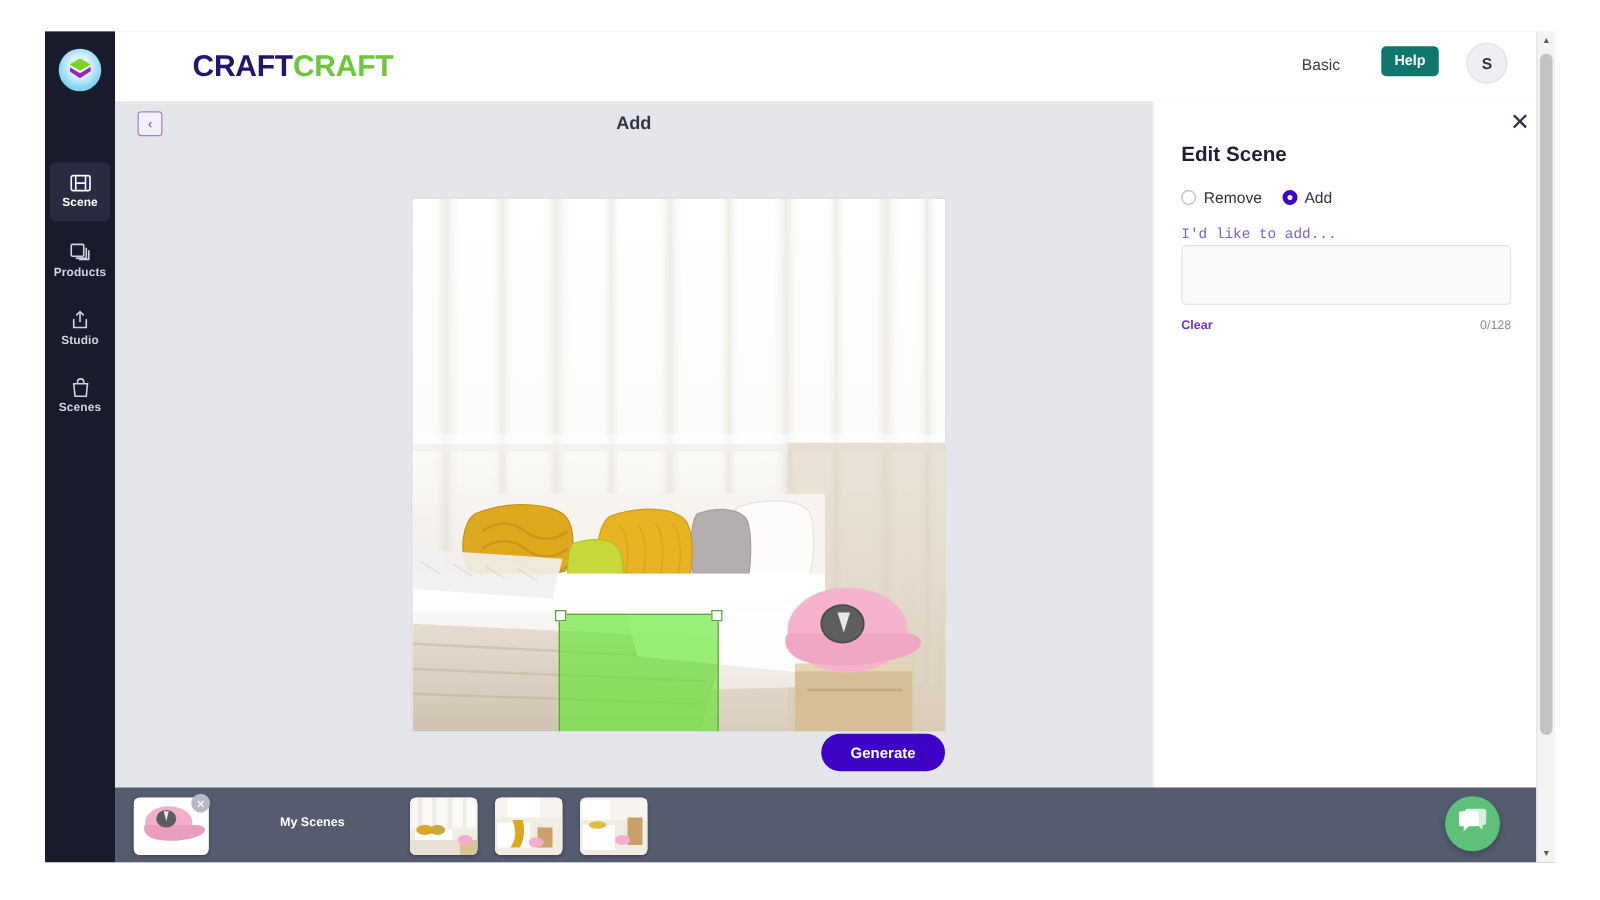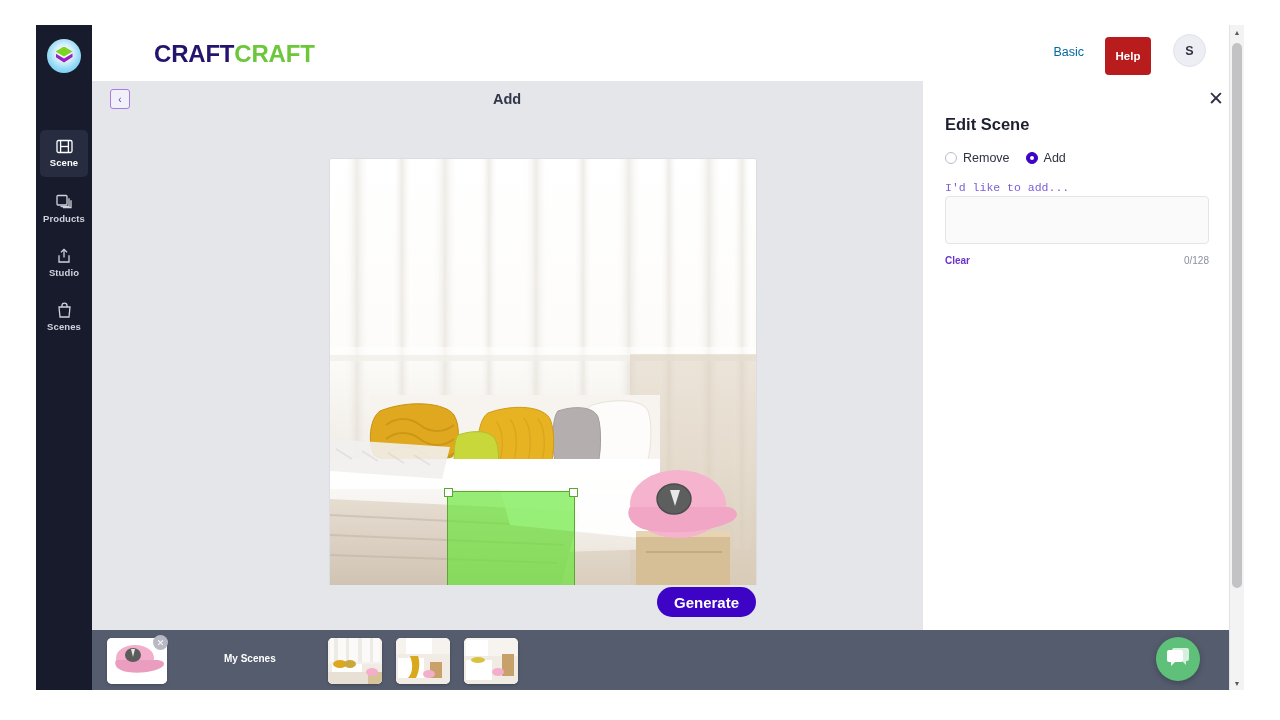--- a/index.html
+++ b/index.html
@@ -22,22 +22,22 @@
     align-items:center;justify-content:center;gap:3px;color:#cfd3de;cursor:pointer;}
   .rail-item.active{background:#272c40;border-radius:5px;color:#ffffff;}
   .rail-item .lbl{font-size:9.5px;font-weight:bold;letter-spacing:.1px;}
   .rail-item svg{display:block;}
 
   
   .topbar{position:absolute;left:56px;top:0;right:0;height:56px;background:#ffffff;}
   .brand{position:absolute;left:62px;top:15px;font-size:24px;font-weight:bold;letter-spacing:-0.2px;}
   .brand .a{color:#24146e;}
   .brand .b{color:#6dc73a;}
-  .basic{position:absolute;right:160px;top:20px;font-size:12.5px;color:#0369a1;}
-  .help{position:absolute;right:93px;top:12px;width:46px;height:38px;background:#b91c1c;color:#fff;
+  .basic{position:absolute;right:172px;top:20px;font-size:12.5px;color:#404040;}
+  .help{position:absolute;right:93px;top:12px;width:46px;height:24px;background:#0f766e;color:#fff;
     border-radius:4px;font-size:11.5px;font-weight:bold;display:flex;align-items:center;justify-content:center;cursor:pointer;}
   .avatar{position:absolute;right:38px;top:9px;width:31px;height:31px;border-radius:50%;background:#eceef3;
     border:1px solid #dfe2ea;display:flex;align-items:center;justify-content:center;font-size:12.5px;font-weight:bold;color:#2f3342;cursor:pointer;}
 
   
   .canvas{position:absolute;left:56px;top:56px;width:830px;height:524px;background:#e4e6ea;}
   .backbtn{position:absolute;left:18px;top:8px;width:18px;height:18px;border:1px solid #a87de0;border-radius:3px;
     background:#f2f0f8;display:flex;align-items:center;justify-content:center;color:#6b34c9;font-size:10px;cursor:pointer;}
   .addtitle{position:absolute;left:0;right:0;top:10px;text-align:center;font-size:14.5px;font-weight:bold;color:#32364a;}
 
@@ -46,21 +46,21 @@
   .photo svg{display:block;width:100%;height:100%;}
 
   .selbox{position:absolute;left:355px;top:410px;width:126px;height:112px;
      background:rgba(90,230,40,.62);border:1px solid #5aa832;}
   .handle{position:absolute;width:7px;height:7px;background:#fff;border:1px solid #5aa832;}
   .handle.tl{left:-4px;top:-4px;} .handle.tr{right:-4px;top:-4px;}
   .handle.bl{left:-4px;bottom:-4px;} .handle.br{right:-4px;bottom:-4px;}
 
   .genwrap{position:absolute;left:56px;top:560px;width:830px;height:45px;background:#e4e6ea;}
   .generate{position:absolute;left:565px;top:2px;width:99px;height:30px;border-radius:15px;background:#3d04c6;
-    color:#fff;font-size:15px;font-weight:bold;display:flex;align-items:center;justify-content:center;cursor:pointer;}
+    color:#fff;font-size:12px;font-weight:bold;display:flex;align-items:center;justify-content:center;cursor:pointer;}
 
   
   .panel{position:absolute;left:886px;top:56px;width:322px;height:549px;background:#fff;border-left:1px solid #e3e5ea;}
   .panel-close{position:absolute;right:18px;top:6px;width:22px;height:22px;display:flex;align-items:center;
      justify-content:center;color:#2e3242;font-size:19px;cursor:pointer;line-height:1;}
   .panel h2{position:absolute;left:22px;top:34px;margin:0;font-size:16.5px;font-weight:bold;color:#1c2030;}
   .radios{position:absolute;left:22px;top:70px;display:flex;align-items:center;gap:16px;font-size:12.5px;color:#2f3342;}
   .radio{display:flex;align-items:center;gap:6px;cursor:pointer;}
   .dot{width:12px;height:12px;border-radius:50%;border:1.4px solid #b9bdc9;box-sizing:border-box;}
   .dot.on{border-color:#3d04c6;background:#3d04c6;position:relative;}

